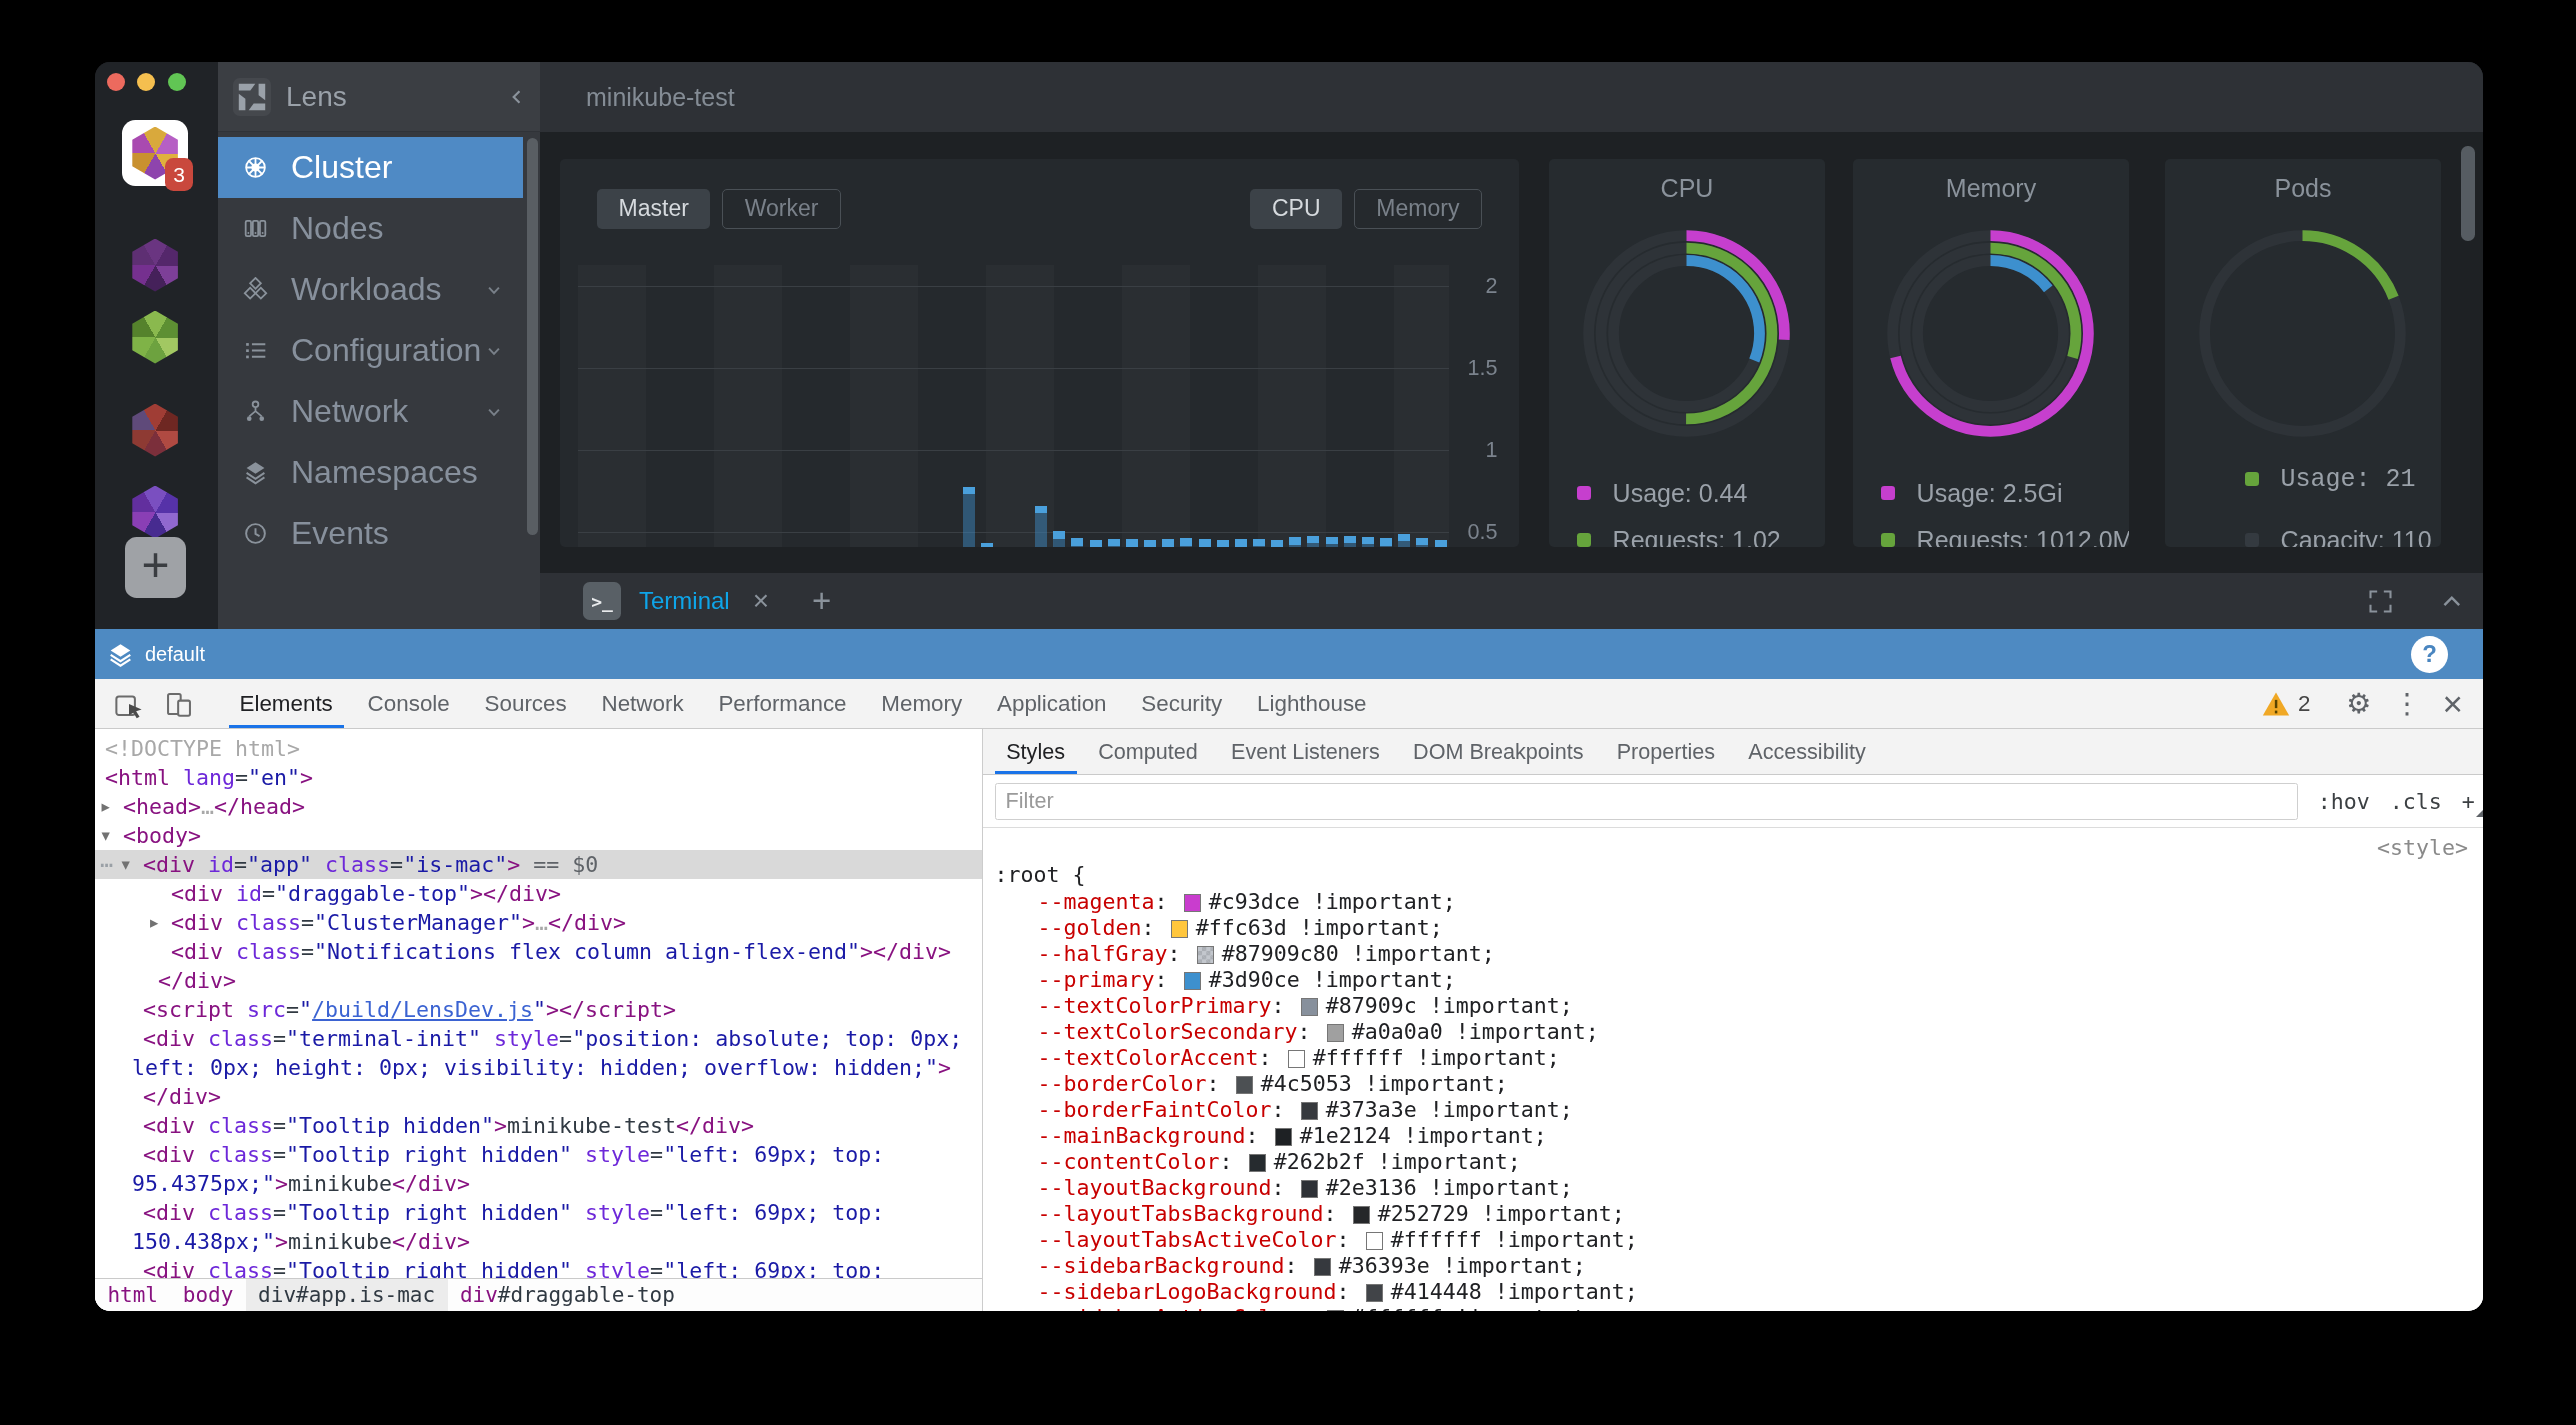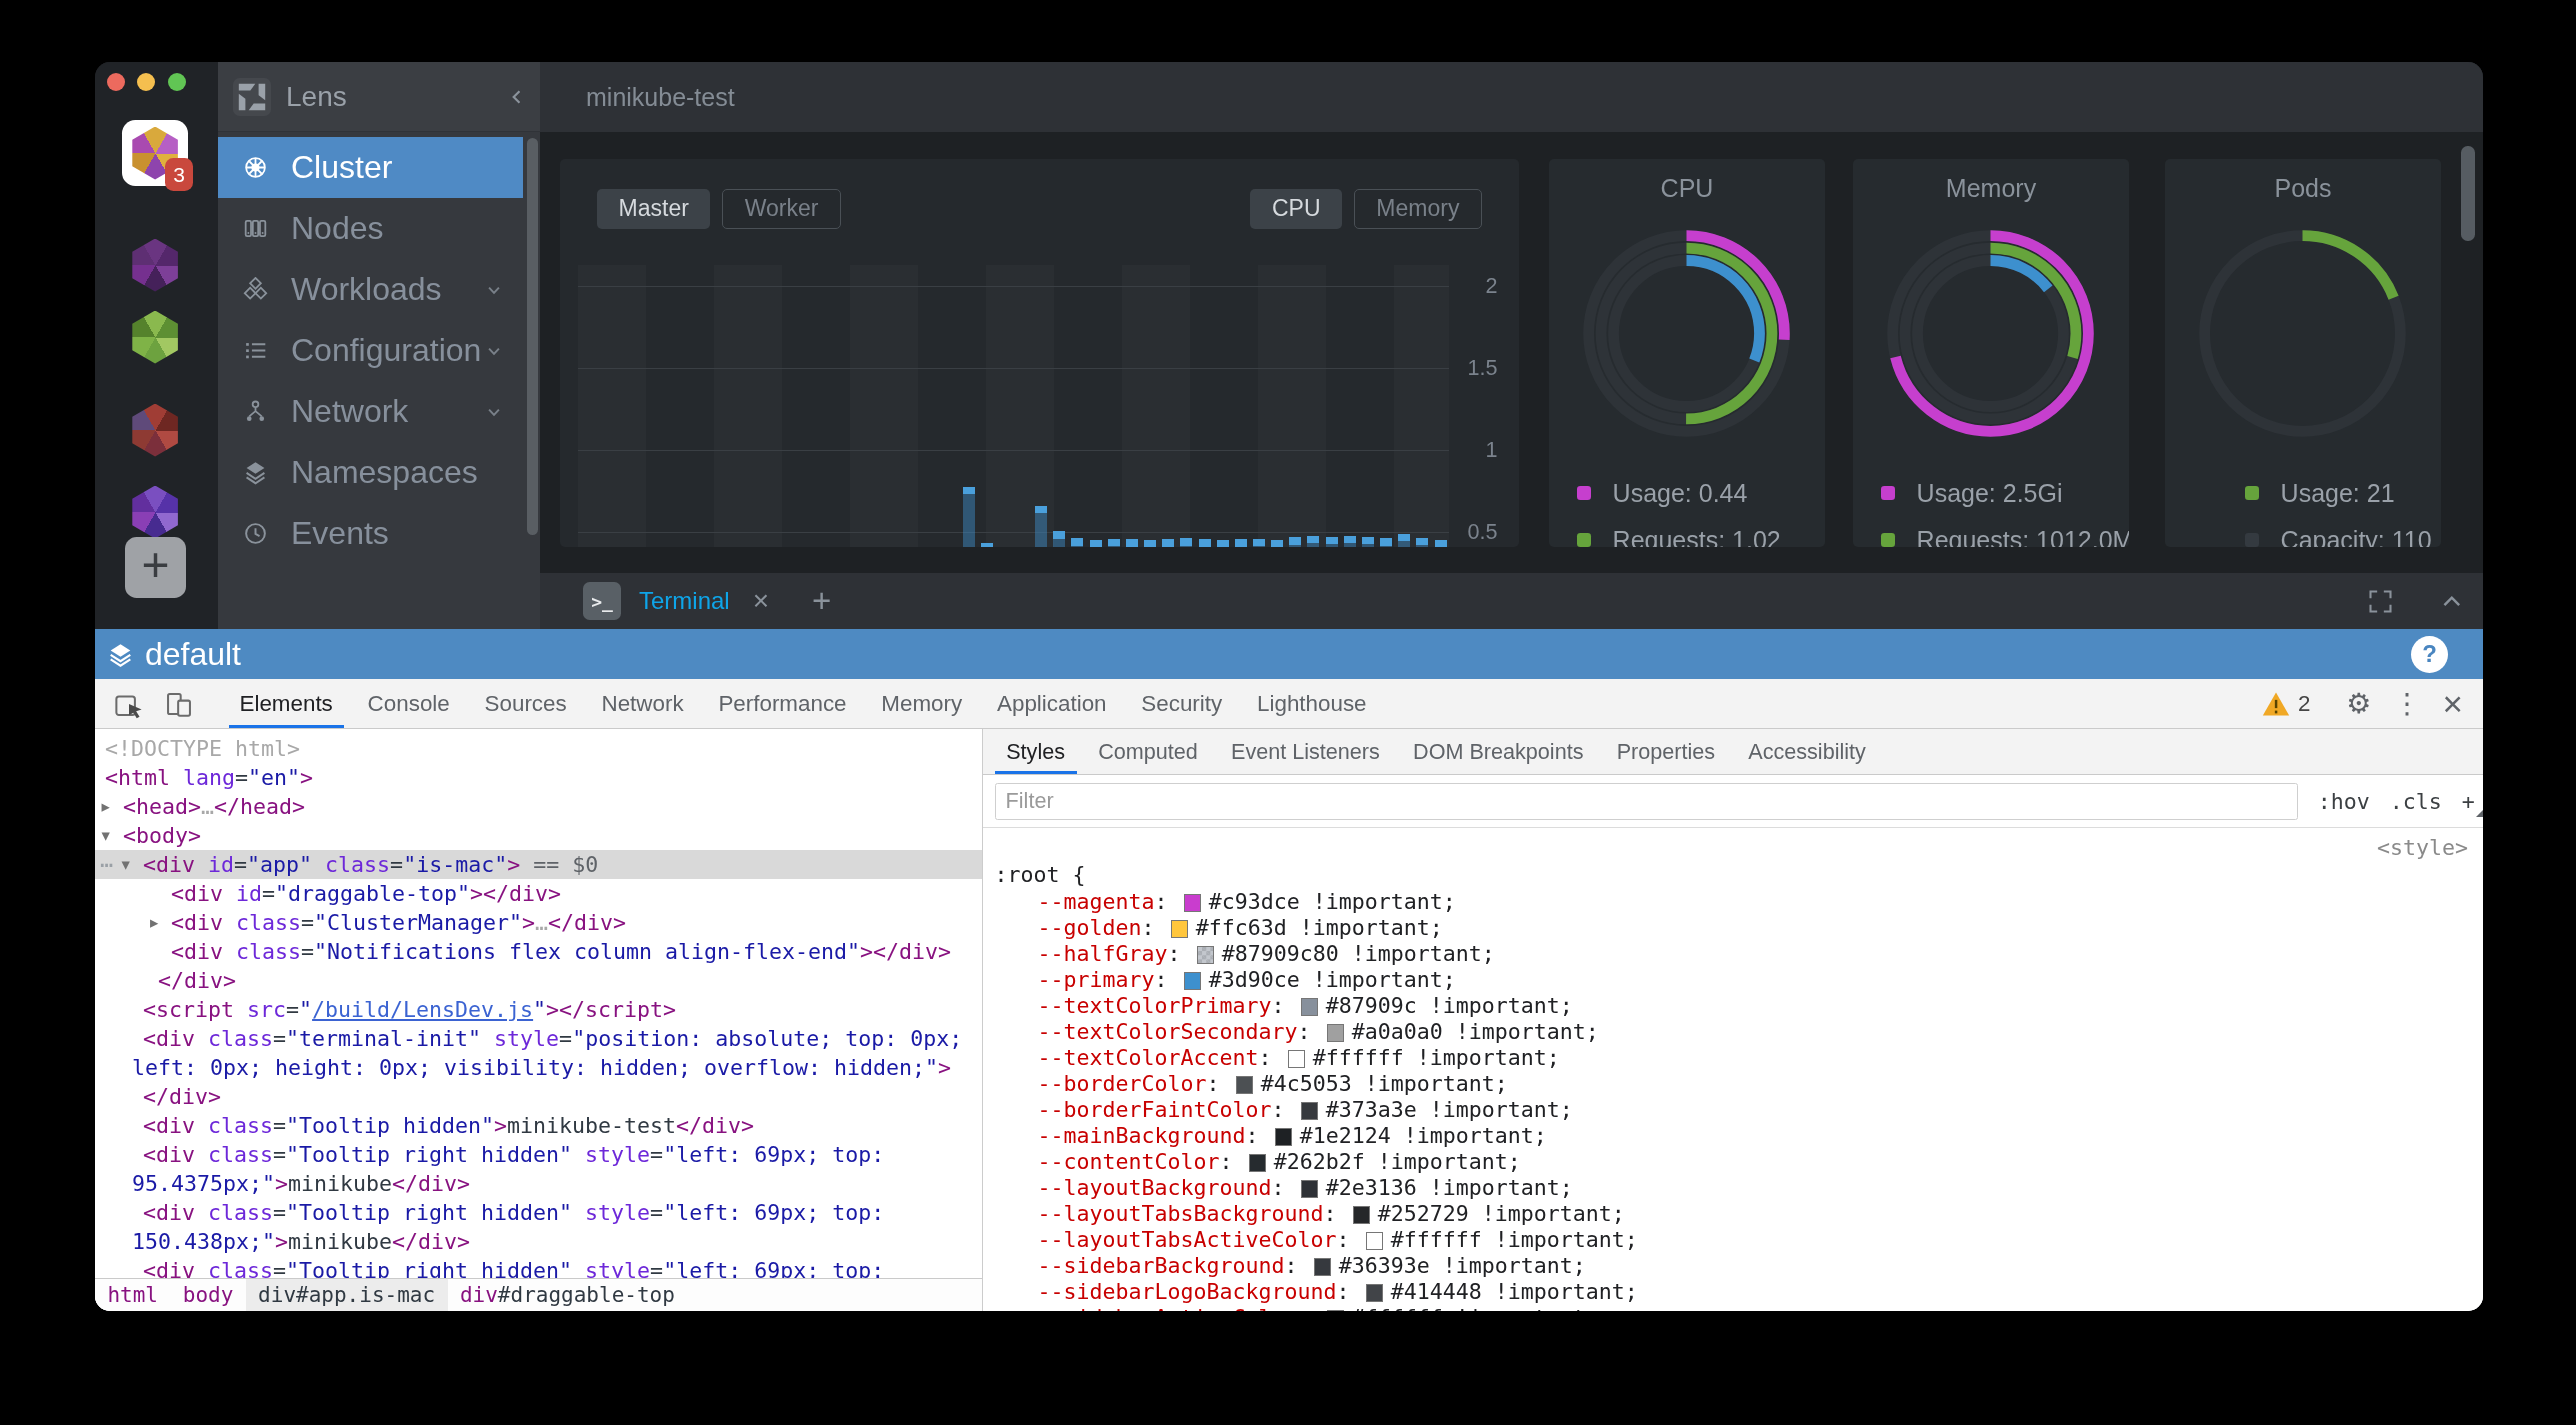--- a/index.html
+++ b/index.html
@@ -64,21 +64,21 @@
     color:#e8eaec; font-family:"DejaVu Sans Mono", monospace; font-size:18px; font-weight:bold;
     display:flex; align-items:center; justify-content:center; }
   .term-label { font-size:24px; color:#0ea5e9; margin-left:18px; }
   .term-x { font-size:28px; color:#8a929b; margin-left:23px; cursor:pointer; }
   .term-plus { font-size:33px; font-weight:300; color:#8a929b; margin-left:43px; cursor:pointer; }
   .term-right { margin-left:auto; display:flex; align-items:center; }
   .term-icon { margin-right:48px; cursor:pointer; display:flex; }
   
   .dock { height:50px; background:#4e8ac2; display:flex; align-items:center; flex:none; }
   .dock-icon { margin-left:13.3px; display:flex; }
-  .dock-label { color:#fff; font-size:32px; margin-left:11.6px; }
+  .dock-label { color:#fff; font-size:20px; margin-left:11.6px; }
   .dock-help { margin-left:auto; margin-right:35px; width:37px; height:37px; background:#fff; border-radius:50%;
     color:#4a86c0; font-size:24px; font-weight:bold; display:flex; align-items:center; justify-content:center; cursor:pointer; }
   
   .devtools { flex:1; background:#fff; display:flex; flex-direction:column; min-height:0; }
   .dt-toolbar { height:50px; background:#f3f3f3; border-bottom:0.8px solid #cacaca; display:flex; align-items:stretch; flex:none; }
   .dt-lead { display:flex; align-items:center; }
   .dt-ico { margin-left:18px; display:flex; cursor:pointer; }
   .dt-div { width:0.8px; background:#cfcfcf; margin:8.3px 0 8.3px 18px; }
   .dt-tabs { display:flex; margin-left:8.3px; }
   .dt-tab { display:flex; align-items:center; padding:0 17.4px; font-size:22.4px; color:#5f6368; cursor:pointer; position:relative; }
@@ -415,21 +415,21 @@
                 <span class="legend-swatch" style="background: rgb(102, 164, 60);"></span>
                 <span class="legend-label">Requests: 1012.0Mi</span>
               </div>
             </div>
             <div class="panel" style="left: 1625px; top: 26.6px; width: 276px; height: 388px; background: rgb(38, 43, 47);">
               <div class="gauge-title">Pods</div>
               <svg width="219" height="219" class="gauge-svg" viewBox="0 0 264 264">
                 <circle cx="132" cy="132" r="118" fill="none" stroke="#2e3338" stroke-width="13"></circle>
                 <circle cx="132" cy="132" r="118" fill="none" stroke="#66a43c" stroke-width="13" stroke-dasharray="140.86901458696633 741.4158662471912" transform="rotate(-90 132 132)"></circle>
               </svg>
-              <div class="legend-row" style="left: 80px; top: 320px;">
+              <div class="legend-row" style="left: 80px; top: 306px; font-family: Liberation Mono, monospace;">
                 <span class="legend-swatch" style="background: rgb(102, 164, 60);"></span>
                 <span class="legend-label">Usage: 21</span>
               </div>
               <div class="legend-row" style="left: 80px; top: 367px;">
                 <span class="legend-swatch" style="background: rgb(52, 58, 64);"></span>
                 <span class="legend-label">Capacity: 110</span>
               </div>
             </div>
           </div>
         <div class="main-scroll"></div>

